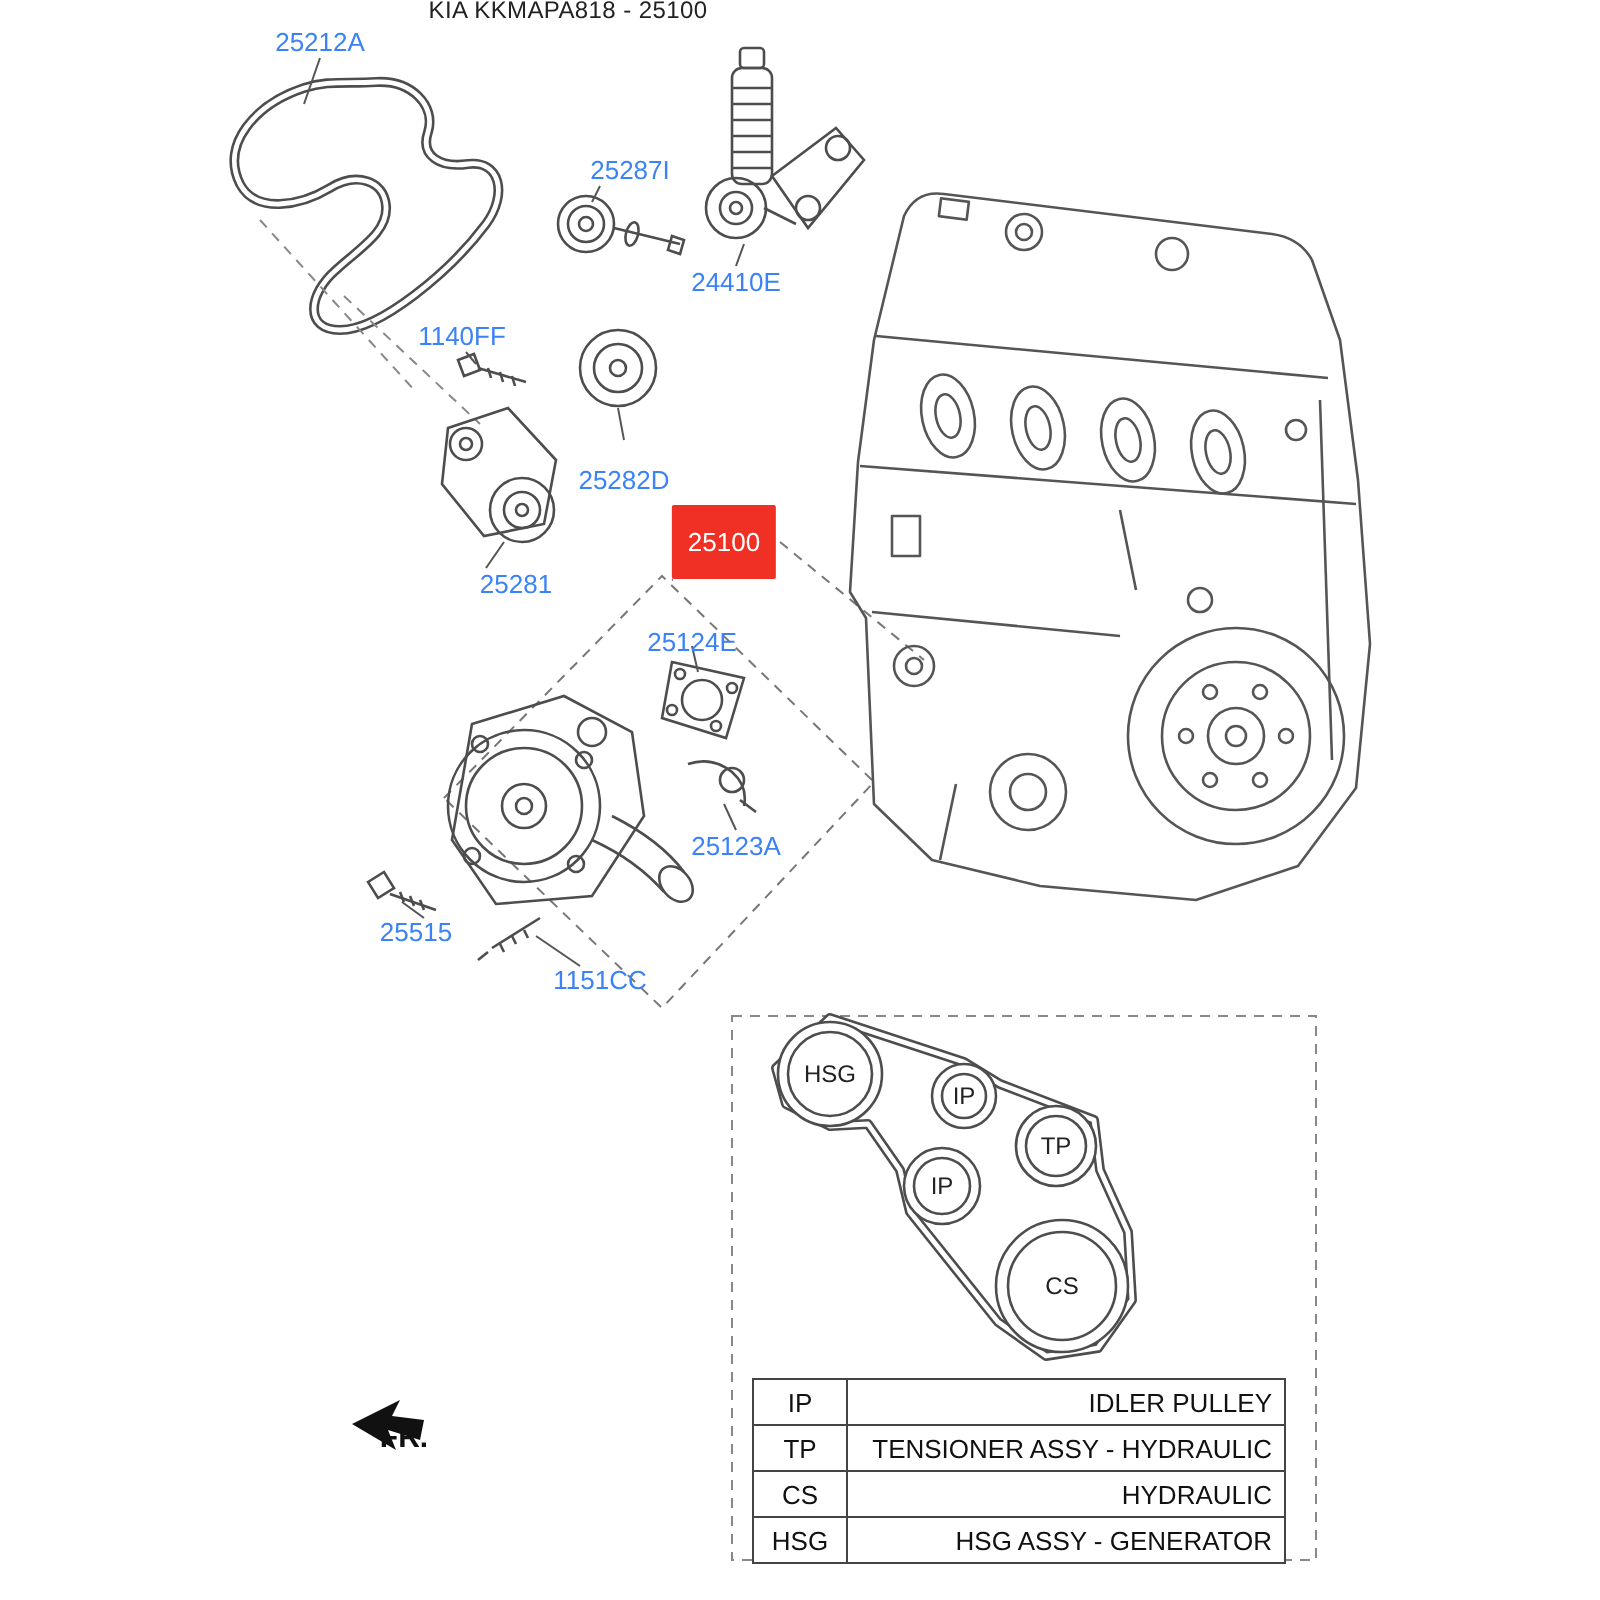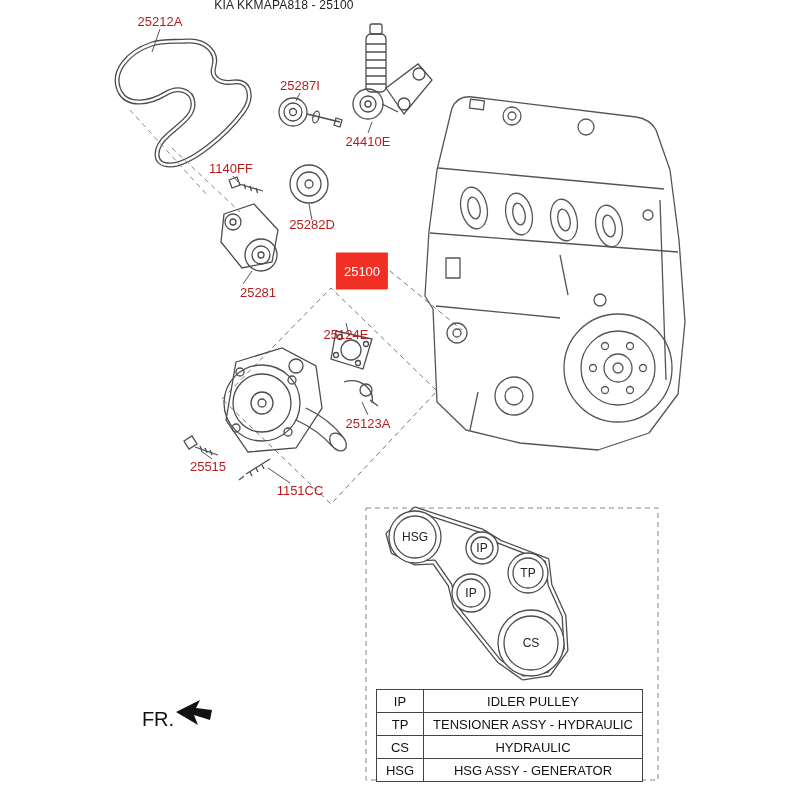--- a/index.html
+++ b/index.html
@@ -1,31 +1,31 @@
 <!DOCTYPE html>
 <html><head>
 <meta charset="utf-8">
 <style>
   html,body{margin:0;padding:0;background:#fff;}
   .stage{position:relative;width:800px;height:800px;background:#ffffff;
          font-family:"Liberation Sans",sans-serif;overflow:hidden;}
   svg.art{position:absolute;left:0;top:0;z-index:1;}
   .plabel{position:absolute;transform:translate(-50%,-50%);font-size:13px;
-          color:#b91c1c;white-space:nowrap;cursor:pointer;z-index:3;}
+          color:#3b82f6;white-space:nowrap;cursor:pointer;z-index:3;}
   .plabel.hl{background:#f03024;color:#ffffff;padding:11px 8px;border-radius:1px;}
   .dtitle{position:absolute;transform:translate(-50%,-50%);font-size:12px;
           color:#222;white-space:nowrap;z-index:3;letter-spacing:.2px;}
-  .fr{position:absolute;transform:translate(-50%,-50%);font-size:20px;
-      font-weight:normal;color:#111;z-index:3;}
+  .fr{position:absolute;transform:translate(-50%,-50%);font-size:15px;
+      font-weight:bold;color:#111;z-index:3;margin-left:44px;}
   table.legend{position:absolute;left:376px;top:689px;border-collapse:collapse;
                background:#fff;z-index:3;}
   table.legend td{border:1px solid #444;font-size:13px;color:#111;height:20px;
                   padding:1px 6px;white-space:nowrap;}
   table.legend td.code{width:34px;text-align:center;}
-  table.legend td.desc{width:206px;text-align:center;}
+  table.legend td.desc{width:206px;text-align:right;}
 </style>
 </head>
 <body>
 
 <div class="stage">
 
   <svg class="art" width="800" height="800" viewBox="0 0 800 800">
 
     <g fill="none" stroke-linejoin="round">
       <path d="M152 44 C128 52 110 72 120 92 C128 107 150 103 165 94 C178 86 192 90 193 103 C194 116 180 124 168 135 C154 147 152 165 170 165 C190 165 225 136 243 112 C254 97 250 80 234 82 C220 84 210 78 214 66 C218 53 206 40 188 41 C174 42 164 40 152 44 Z" stroke="#4d4d4d" stroke-width="5"></path>
@@ -205,27 +205,27 @@
         <text x="531" y="647">CS</text>
       </g>
     </g>
 
     <polygon points="176,712 200,700 196,708 212,710 210,720 194,715 198,725" fill="#111"></polygon>
   </svg>
 
   <div class="dtitle" style="left:284px;top:5px">KIA KKMAPA818 - 25100</div>
 
   <div class="plabel" style="left:160px;top:21px">25212A</div>
-  <div class="plabel" style="left:300px;top:85px">25287I</div>
+  <div class="plabel" style="left:315px;top:85px">25287I</div>
   <div class="plabel" style="left:368px;top:141px">24410E</div>
   <div class="plabel" style="left:231px;top:168px">1140FF</div>
-  <div class="plabel" style="left:312px;top:224px">25282D</div>
+  <div class="plabel" style="left:312px;top:240px">25282D</div>
   <div class="plabel" style="left:258px;top:292px">25281</div>
   <div class="plabel hl" style="left:362px;top:271px">25100</div>
-  <div class="plabel" style="left:346px;top:334px">25124E</div>
+  <div class="plabel" style="left:346px;top:321px">25124E</div>
   <div class="plabel" style="left:368px;top:423px">25123A</div>
   <div class="plabel" style="left:208px;top:466px">25515</div>
   <div class="plabel" style="left:300px;top:490px">1151CC</div>
 
   <div class="fr" style="left:158px;top:719px">FR.</div>
 
   <table class="legend">
     <tbody>
       <tr>
         <td class="code">IP</td>

